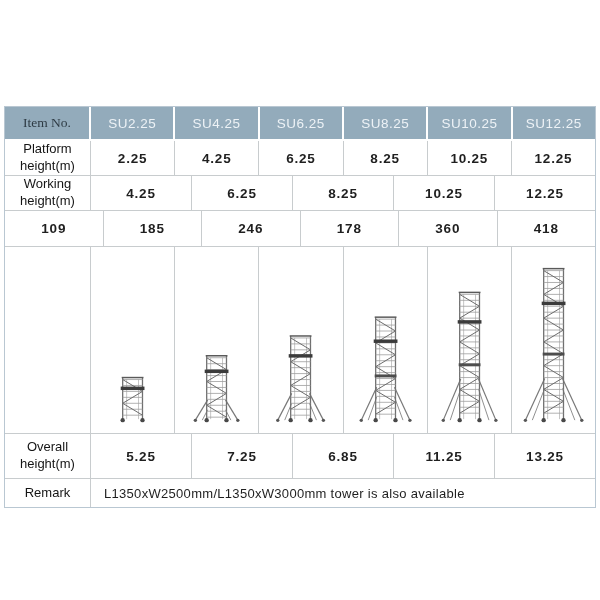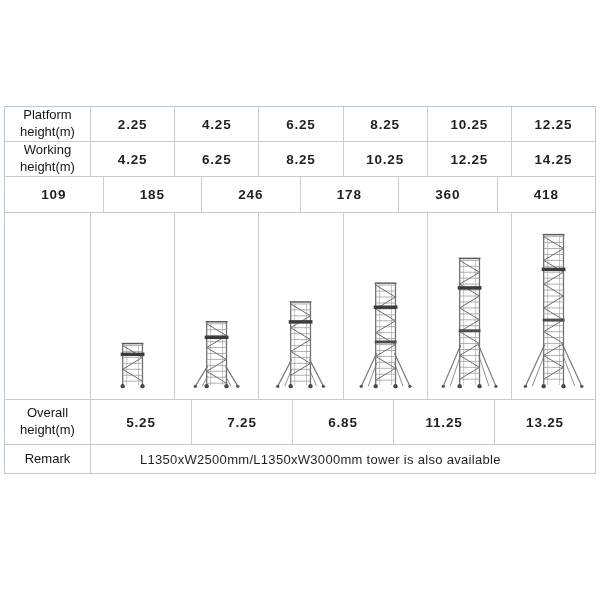--- a/index.html
+++ b/index.html
@@ -8,21 +8,21 @@
 
   .canvas { position: relative; width: 600px; height: 600px; background: #fff; overflow: hidden; }
 
   .spec-table {
     position: absolute; left: 4px; top: 106px; width: 592px;
     border: 1px solid #b9c7d2;
     background: #fff;
   }
 
   .row { display: flex; width: 100%; border-bottom: 1px solid #c8ccce; }
-  .row:last-child { border-bottom: none; gap: 36px; }
+  .row:last-child { border-bottom: none; }
 
   .cell {
     flex: 1 1 0;
     border-right: 1px solid #c8ccce;
     display: flex; align-items: center; justify-content: center;
     overflow: hidden;
   }
   .cell:last-child { border-right: none; }
   .label-cell { flex: 0 0 86px; }
 
@@ -53,20 +53,43 @@
     justify-content: flex-start; padding-left: 13px;
     font-size: 13px; color: #1f1f1f; letter-spacing: 0.3px;
   }
 </style>
 </head>
 <body>
 
 <div class="canvas">
   <div class="spec-table">
 
+    <div class="row header-row">
+      <div class="cell label-cell">
+        <span class="item-no">Item No.</span>
+      </div>
+      <div class="cell">
+          <span class="header-col">SU2.25</span>
+        </div>
+      <div class="cell">
+          <span class="header-col">SU4.25</span>
+        </div>
+      <div class="cell">
+          <span class="header-col">SU6.25</span>
+        </div>
+      <div class="cell">
+          <span class="header-col">SU8.25</span>
+        </div>
+      <div class="cell">
+          <span class="header-col">SU10.25</span>
+        </div>
+      <div class="cell">
+          <span class="header-col">SU12.25</span>
+        </div>
+    </div>
 
     <div class="row spec-row-1">
       <div class="cell label-cell">
         <div class="row-label">
             <span>Platform</span>
             <span>height(m)</span>
           </div>
       </div>
       <div class="cell value-cell">2.25</div>
       <div class="cell value-cell">4.25</div>
@@ -81,21 +104,20 @@
         <div class="row-label">
             <span>Working</span>
             <span>height(m)</span>
           </div>
       </div>
       <div class="cell value-cell">4.25</div>
       <div class="cell value-cell">6.25</div>
       <div class="cell value-cell">8.25</div>
       <div class="cell value-cell">10.25</div>
       <div class="cell value-cell">12.25</div>
-      <div class="cell value-cell">14.25</div>
     </div>
 
     <div class="row spec-row-3">
       <div class="cell value-cell">109</div>
       <div class="cell value-cell">185</div>
       <div class="cell value-cell">246</div>
       <div class="cell value-cell">178</div>
       <div class="cell value-cell">360</div>
       <div class="cell value-cell">418</div>
     </div>

